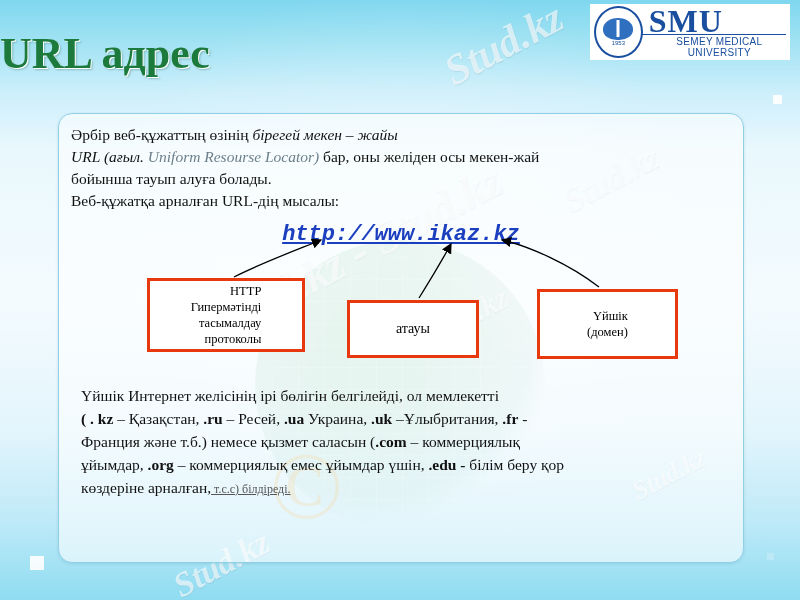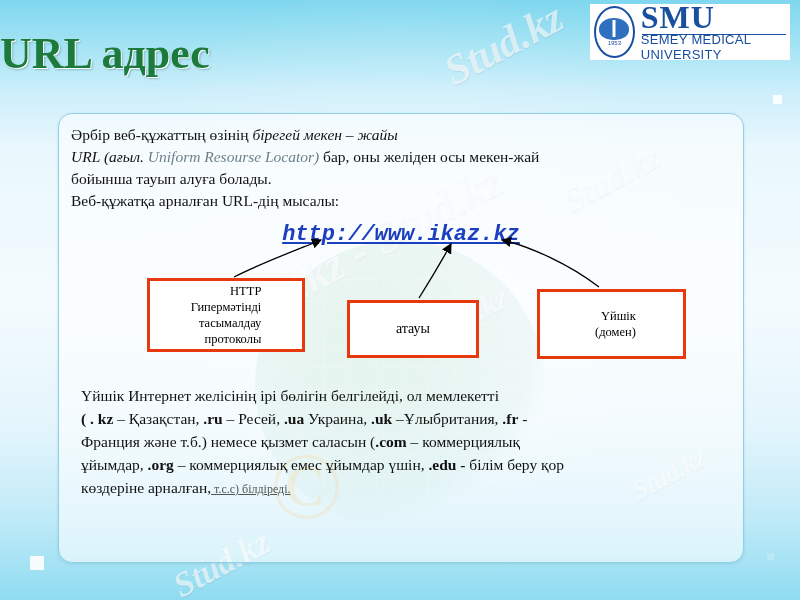--- a/index.html
+++ b/index.html
@@ -82,21 +82,21 @@
   }
   .logo-seal .yr{font-size:6px;color:#1a4fa0;line-height:7px;font-family:"Liberation Sans",sans-serif;}
   .logo-text{margin-left:6px;}
   .logo-smu{
     font-family:Liberation Serif, serif;
     font-weight:bold;font-size:32px;color:#1a4fa0;line-height:30px;
     letter-spacing:1px;
   }
   .logo-sub{
     font-family:"Liberation Sans", sans-serif;
-    font-size:13px;color:#1a4fa0;letter-spacing:.3px;
+    font-size:10px;color:#1a4fa0;letter-spacing:.3px;text-align:center;
   }
   .logo-rule{
     position:absolute;left:52px;right:4px;top:30px;height:1px;background:#1a4fa0;
   }
 
   
   .title{
     position:absolute;left:0;right:0;top:28px;
     text-align:left;
     font-size:44px;font-weight:bold;
@@ -135,21 +135,21 @@
     position:absolute;
     border:3px solid #e8380d;
     background:#ffffff;
     display:flex;align-items:center;justify-content:center;
     text-align:right;
     font-size:12.5px;line-height:16px;color:#000;
     font-family:"Liberation Serif", serif;
   }
   .box1{left:88px;top:164px;width:152px;height:68px;}
   .box2{left:288px;top:186px;width:126px;height:52px;font-size:14px;}
-  .box3{left:478px;top:175px;width:135px;height:64px;padding-left:8px;}
+  .box3{left:478px;top:175px;width:135px;height:64px;}
   .arrows{position:absolute;left:0;top:0;width:684px;height:448px;pointer-events:none;}
 
   .p-bottom{left:22px;top:270px;width:662px;font-size:15.5px;line-height:23px;}
   .p-bottom b{font-weight:bold;}
   .p-bottom .faint{color:#555;font-size:12px;text-decoration:underline;}
 
   
   .sq{position:absolute;background:#ffffff;opacity:.9;}
   .sq1{right:18px;top:95px;width:9px;height:9px;}
   .sq2{left:30px;top:556px;width:14px;height:14px;}

